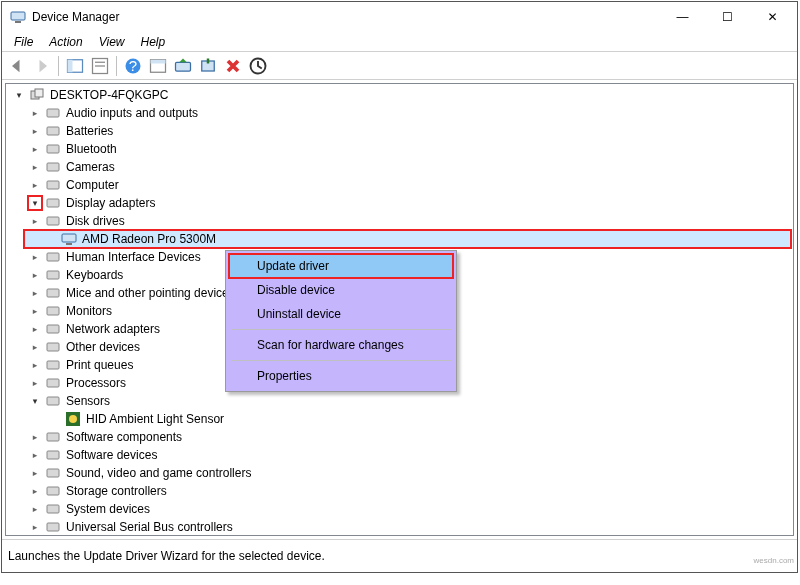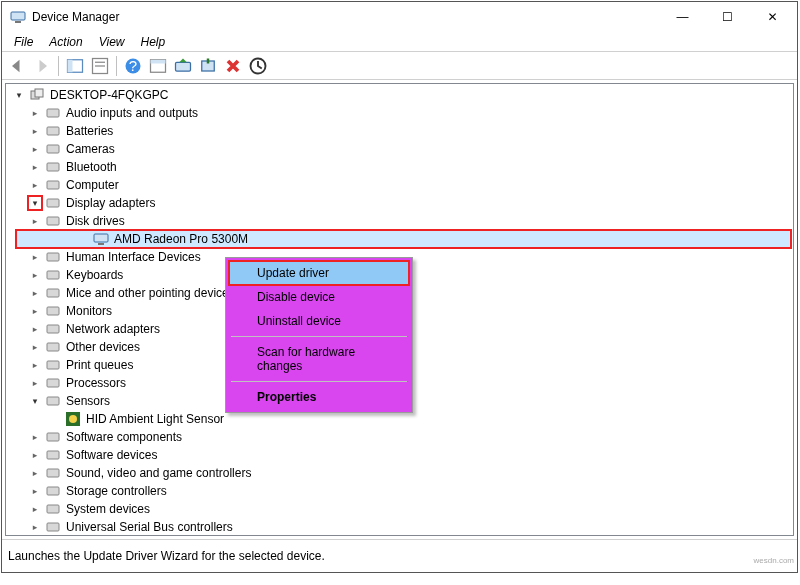--- a/index.html
+++ b/index.html
@@ -30,26 +30,26 @@
 .tw { width: 14px; height: 14px; display: inline-flex; align-items: center; justify-content: center; font-size: 9px; color: #666; cursor: pointer; }
 .tw.open::before { content: "▾"; color: #333; }
 .tw.closed::before { content: "▸"; }
 .tw.none::before { content: ""; }
 .ic { width: 16px; height: 16px; margin: 0 3px; display: inline-flex; align-items: center; justify-content: center; }
 .ic svg { width: 16px; height: 16px; }
 .lbl { font-size: 12px; padding: 0 2px; }
 
 .red-box { outline: 2px solid #e22; outline-offset: -1px; }
 
-.ctx { position: absolute; left: 225px; top: 257px; width: 188px; background: #d946ef; border: 1px solid #9a9a9a; box-shadow: 3px 3px 3px rgba(0,0,0,.25); padding: 3px; }
+.ctx { position: absolute; left: 225px; top: 250px; width: 232px; background: #c4b5fd; border: 1px solid #9a9a9a; box-shadow: 3px 3px 3px rgba(0,0,0,.25); padding: 3px; }
 .ctx .mi { padding: 5px 14px 5px 28px; font-size: 12px; }
 .ctx .mi.hl { background: #90c8f6; border: 1px solid #2a90e8; padding: 4px 13px 4px 27px; }
 .ctx .msep { height: 1px; background: #c0c0c0; margin: 3px 2px; }
 .ctx .red { outline: 2px solid #e22; outline-offset: -1px; }
-.ctx .mi.bold { font-weight: bold; }
+.ctx .mi.bold { font-weight: normal; }
 
 .watermark { position: absolute; right: 6px; bottom: 20px; font-size: 8px; color: #aaa; }
 </style>
 </head>
 <body>
 
 <div class="window">
 
   <div class="titlebar">
     <span class="icon">
@@ -172,59 +172,59 @@
           </span>
           <span class="lbl">Batteries</span>
         </div>
         <div class="row" style="padding-left:20px">
           <span class="tw closed"></span>
           <span class="ic">
             <svg viewBox="0 0 16 16">
               <rect x="2" y="4" width="12" height="8" rx="1" fill="#d8d8d8" stroke="#888"></rect>
             </svg>
           </span>
+          <span class="lbl">Bluetooth</span>
+        </div>
+        <div class="row" style="padding-left:20px">
+          <span class="tw closed"></span>
+          <span class="ic">
+            <svg viewBox="0 0 16 16">
+              <rect x="2" y="4" width="12" height="8" rx="1" fill="#d8d8d8" stroke="#888"></rect>
+            </svg>
+          </span>
           <span class="lbl">Cameras</span>
         </div>
         <div class="row" style="padding-left:20px">
           <span class="tw closed"></span>
           <span class="ic">
             <svg viewBox="0 0 16 16">
               <rect x="2" y="4" width="12" height="8" rx="1" fill="#d8d8d8" stroke="#888"></rect>
             </svg>
           </span>
-          <span class="lbl">Bluetooth</span>
-        </div>
-        <div class="row" style="padding-left:20px">
-          <span class="tw closed"></span>
-          <span class="ic">
-            <svg viewBox="0 0 16 16">
-              <rect x="2" y="4" width="12" height="8" rx="1" fill="#d8d8d8" stroke="#888"></rect>
-            </svg>
-          </span>
           <span class="lbl">Computer</span>
         </div>
         <div class="row" style="padding-left:20px">
           <span class="tw open red-box"></span>
           <span class="ic">
             <svg viewBox="0 0 16 16">
               <rect x="2" y="4" width="12" height="8" rx="1" fill="#d8d8d8" stroke="#888"></rect>
             </svg>
           </span>
           <span class="lbl">Display adapters</span>
         </div>
         <div class="row" style="padding-left:20px">
           <span class="tw closed"></span>
           <span class="ic">
             <svg viewBox="0 0 16 16">
               <rect x="2" y="4" width="12" height="8" rx="1" fill="#d8d8d8" stroke="#888"></rect>
             </svg>
           </span>
           <span class="lbl">Disk drives</span>
         </div>
-        <div class="row sel red-box" style="padding-left:60px;margin-left:8px">
+        <div class="row sel red-box" style="padding-left:20px;margin-left:16px">
           <span class="tw none"></span>
           <span class="ic">
             <svg viewBox="0 0 16 16">
               <rect x="1" y="3" width="14" height="8" rx="1" fill="#cfe3f5" stroke="#3b6ea5"></rect>
               <rect x="5" y="12" width="6" height="2" fill="#777"></rect>
             </svg>
           </span>
           <span class="lbl">AMD Radeon Pro 5300M</span>
         </div>
         <div class="row" style="padding-left:20px">

